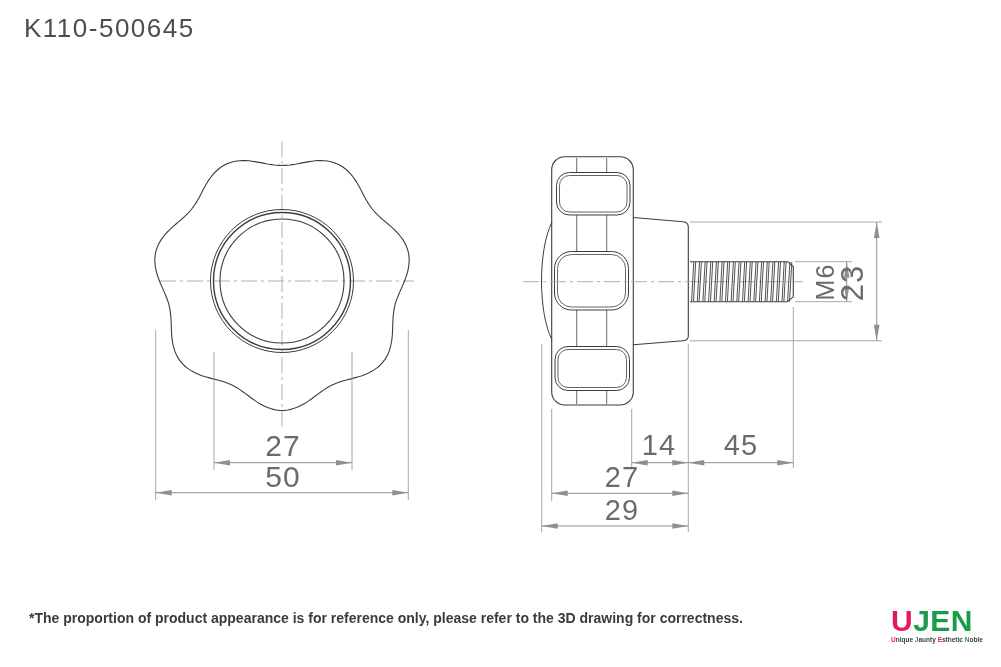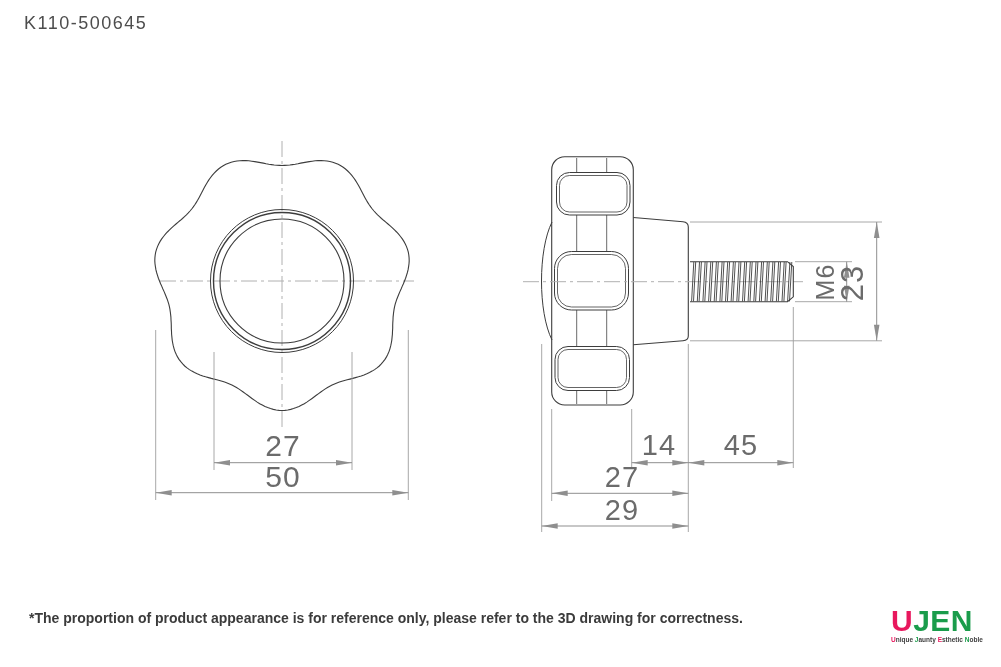--- a/index.html
+++ b/index.html
@@ -1,18 +1,18 @@
 <!DOCTYPE html>
 <html><head>
 <meta charset="utf-8">
 <style>
   html,body{margin:0;padding:0;background:#fff;}
   .page{position:relative;width:1001px;height:667px;background:#ffffff;overflow:hidden;
         font-family:"Liberation Sans",sans-serif;}
-  .title{position:absolute;left:24px;top:13px;font-size:18px;letter-spacing:1.5px;
+  .title{position:absolute;left:24px;top:13px;font-size:26px;letter-spacing:1.5px;
          color:#4d4d4d;font-weight:400;text-align:right;}
   svg.drawing{position:absolute;left:0;top:0;}
   .dim-text{font-family:"Liberation Sans",sans-serif;fill:#6b6b6b;letter-spacing:1px;}
   .notes{position:absolute;left:29px;top:610px;color:#3b3b3b;}
   .note-zh{font-size:14px;line-height:17px;letter-spacing:0.5px;}
   .note-en{font-size:14px;line-height:16px;font-weight:bold;}
   .logo{position:absolute;left:891px;top:606px;width:100px;}
   .logo-brand{font-size:30px;font-weight:bold;letter-spacing:0.5px;line-height:30px;}
   .logo-tagline{font-size:6.5px;font-weight:bold;letter-spacing:0;line-height:8px;
                 color:#3f3f3f;white-space:nowrap;margin-top:0px;}

